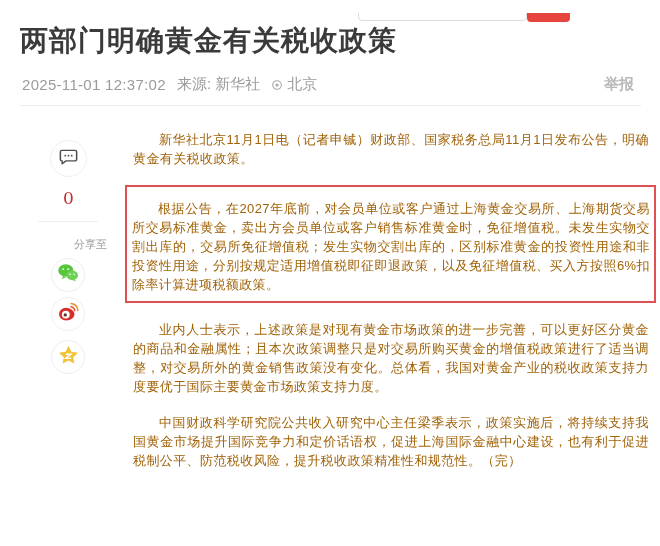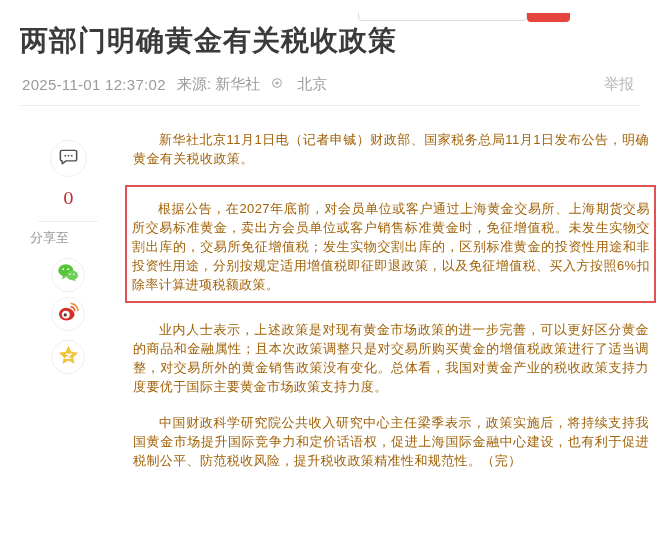--- a/index.html
+++ b/index.html
@@ -13,36 +13,36 @@
   .search-btn { position:absolute; left:527px; top:-24px; width:43px; height:33px;
     border:none; border-radius:4px; background:#e5453c; cursor:pointer; }
 
   
   .title { position:absolute; left:20px; top:11px; width:620px; font-size:28px; line-height:34px;
     font-weight:700; color:#3a3a3a; letter-spacing:1px; }
   .meta { position:absolute; left:22px; top:62px; width:612px; display:flex; align-items:center;
     font-size:15px; color:#9b9b9b; }
   .meta .dt { letter-spacing:.3px; }
   .meta .src { margin-left:11px; }
-  .meta .loc { margin-left:11px; display:flex; align-items:flex-start; gap:14px; }
-  .meta .report { margin-left:auto; color:#b8b8b8; cursor:pointer; }
+  .meta .loc { margin-left:11px; display:flex; align-items:flex-end; gap:4px; }
+  .meta .report { margin-left:auto; color:#b8b8b8; cursor:pointer;font-weight:bold; }
   .hdivider { position:absolute; left:20px; top:92px; width:621px; height:0; border-top:1px solid #ececec; }
 
   
   .circle { position:absolute; border:1px solid #efefef; border-radius:50%; background:#fff;
     display:flex; align-items:center; justify-content:center; cursor:pointer; }
   .c-comment { left:50px; top:127px; width:37px; height:37px; }
   .c-wechat  { left:51px; top:245px; width:34px; height:34px; }
   .c-weibo   { left:51px; top:284px; width:34px; height:34px; }
   .c-star    { left:51px; top:327px; width:34px; height:34px; }
   .comment-count { position:absolute; left:50px; top:175px; width:37px; text-align:center;
     font-family:"DejaVu Serif","Liberation Serif",serif; font-size:17px; color:#c22e2e; }
   .sdivider { position:absolute; left:38px; top:208px; width:60px; border-top:1px solid #eeeeee; }
-  .share-label { position:absolute; left:30px; top:216px; width:77px; text-align:left;
-    font-size:13px; color:#9a9a9a; }
+  .share-label { position:absolute; left:30px; top:224px; width:77px; text-align:right;
+    font-size:11px; color:#9a9a9a; }
 
   
   .article { position:absolute; left:133px; top:117px; width:516px; }
   .article p { font-size:13px; line-height:19px; color:#a16207; text-align:justify;
     text-indent:2em; margin:0 0 17px 0; letter-spacing:.4px; }
   .hl-box { border:2.5px solid #e05151; margin:0 -7px 17px -8px; padding:12px 4px 7px 5px; }
   .hl-box p { margin:0; }
 </style>
 </head>
 <body>

